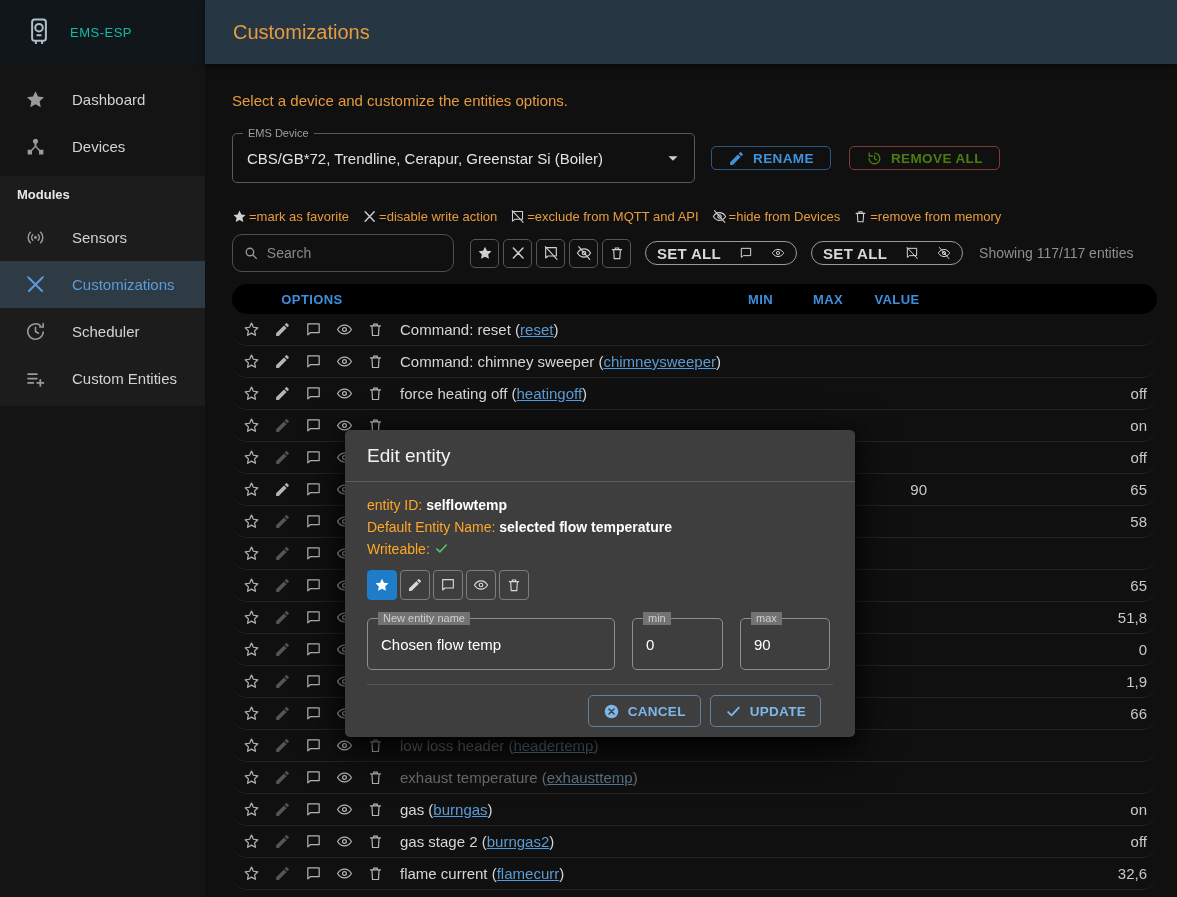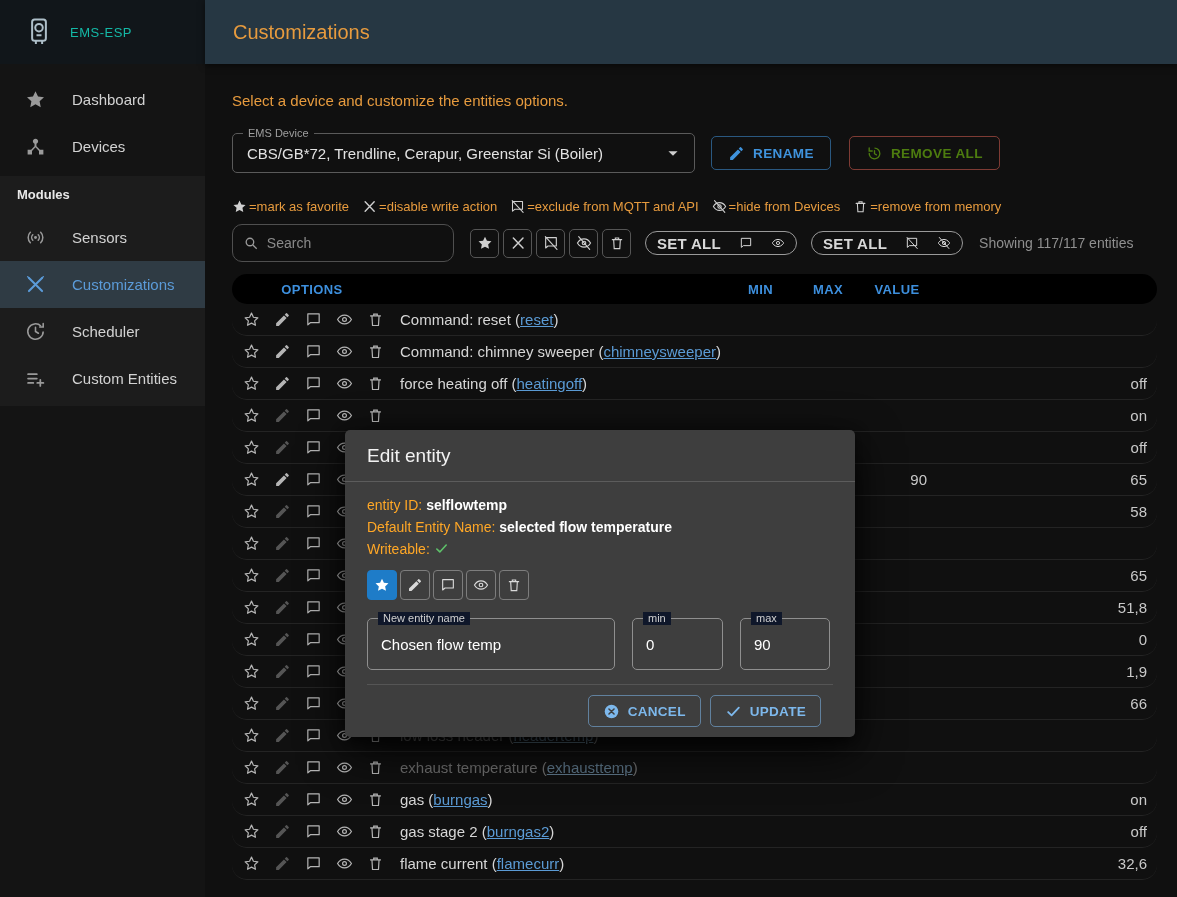--- a/index.html
+++ b/index.html
@@ -34,25 +34,25 @@
 
   
   .main { flex: 1; display: flex; flex-direction: column; background: #101010; min-width: 0; }
   .appbar { height: 64px; flex: none; background: #263743; display: flex; align-items: center; padding-left: 28px; box-shadow: 0 2px 6px rgba(0,0,0,0.5); position: relative; z-index: 2; }
   .appbar-title { color: #e79b3e; font-size: 20px; }
   .content { flex: 1; padding: 18px 20px 0 27px; overflow: hidden; }
   .intro { color: #e79b3e; font-size: 15px; margin-top: 10px; }
 
   
   .device-row { display: flex; align-items: center; margin-top: 24px; }
-  .select-field { position: relative; width: 463px; height: 40px; border: 1px solid #5a5a5a; border-radius: 5px; display: flex; align-items: center; padding: 0 10px 0 14px; color: #e2e2e2; font-size: 15px; cursor: pointer; }
+  .select-field { position: relative; width: 463px; height: 50px; border: 1px solid #5a5a5a; border-radius: 5px; display: flex; align-items: center; padding: 0 10px 0 14px; color: #e2e2e2; font-size: 15px; cursor: pointer; }
   .field-label { position: absolute; top: -7px; left: 10px; font-size: 11px; color: #9f9f9f; background: #101010; padding: 0 5px; line-height: 13px; }
   .caret { margin-left: auto; width: 22px; height: 22px; color: #cfcfcf; }
   .caret svg { width: 100%; height: 100%; }
-  .btn { display: inline-flex; align-items: center; gap: 8px; height: 34px; padding: 0 16px; border-radius: 5px; font-size: 13.5px; font-weight: 700; letter-spacing: 0.4px; background: transparent; cursor: pointer; font-family: inherit; }
+  .btn { display: inline-flex; align-items: center; gap: 8px; height: 24px; padding: 0 16px; border-radius: 5px; font-size: 13.5px; font-weight: 700; letter-spacing: 0.4px; background: transparent; cursor: pointer; font-family: inherit; }
   .btn .icon { width: 17px; height: 17px; }
   .btn .icon svg { width: 100%; height: 100%; }
   .btn-rename { color: #3f93dd; border: 1px solid rgba(63,147,221,0.55); margin-left: 16px; }
   .btn-remove { color: #4d7c0f; border: 1px solid rgba(217,95,82,0.55); margin-left: 18px; }
 
   
   .legend { margin-top: 26px; display: flex; gap: 13px; align-items: center; color: #e79b3e; font-size: 13px; white-space: nowrap; }
   .legend-item { display: inline-flex; align-items: center; gap: 2px; }
   .legend .icon { width: 15px; height: 15px; color: #d0d0d0; }
   .legend .icon svg { width: 100%; height: 100%; }
@@ -97,21 +97,21 @@
   .meta-line { font-size: 14px; line-height: 22px; color: #ffa726; }
   .meta-line b { color: #fff; font-weight: 700; }
   .check-icon { width: 15px; height: 15px; color: #5ec16a; display: inline-flex; vertical-align: -2px; }
   .check-icon svg { width: 100%; height: 100%; }
   .toggles { display: flex; gap: 3px; margin-top: 10px; }
   .tbtn { width: 30px; height: 30px; border: 1px solid #7d7d7d; border-radius: 4px; display: flex; align-items: center; justify-content: center; color: #d9d9d9; background: transparent; cursor: pointer; }
   .tbtn svg { width: 16px; height: 16px; }
   .tbtn.selected { background: #1e7cc8; border-color: #1e7cc8; color: #fff; }
   .fields { display: flex; gap: 17px; margin-top: 18px; }
   .tfield { position: relative; height: 52px; border: 1px solid #8f8f8f; border-radius: 5px; display: flex; align-items: center; padding: 0 13px; }
-  .tfield .field-label { background: #0f172a; color: #cfcfcf; }
+  .tfield .field-label { background: #737373; color: #cfcfcf; }
   .tfield input { background: transparent; border: none; outline: none; color: #fff; font-size: 15px; width: 100%; font-family: inherit; font-weight: 500; }
   .tf-name { width: 248px; } .tf-min { width: 91px; } .tf-max { width: 90px; }
   .dialog-actions { margin-top: 14px; border-top: 1px solid #555; padding: 10px 12px; display: flex; justify-content: flex-end; gap: 9px; }
   .btn-dialog { color: #7db8ec; border: 1px solid rgba(125,184,236,0.55); height: 32px; border-radius: 5px; display: inline-flex; align-items: center; gap: 8px; padding: 0 14px; font-size: 13.5px; font-weight: 700; letter-spacing: 0.3px; background: transparent; cursor: pointer; font-family: inherit; }
   .btn-dialog .icon { width: 17px; height: 17px; }
   .btn-dialog .icon svg { width: 100%; height: 100%; }
 </style>
 </head>
 <body>
 

